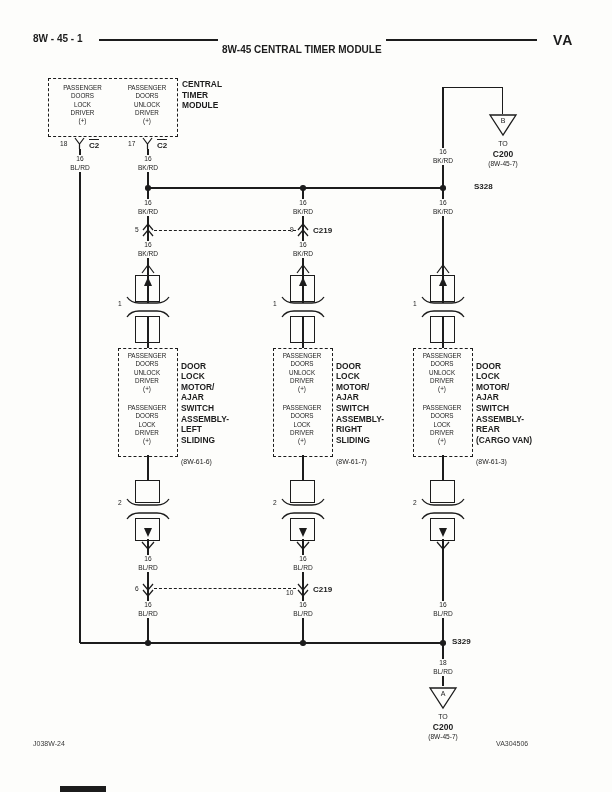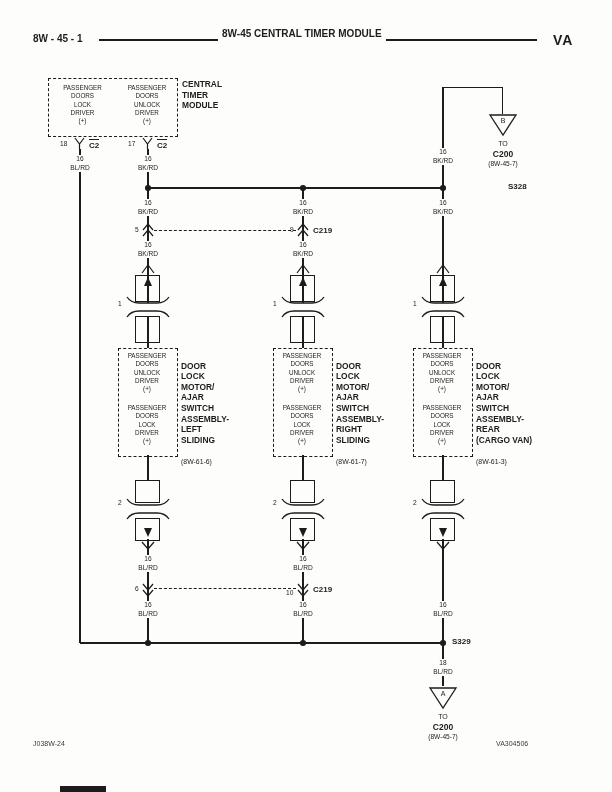--- a/index.html
+++ b/index.html
@@ -27,21 +27,21 @@
   .tri-letter{position:absolute;font-size:7px;text-align:center;z-index:7;}
   .footer-text{position:absolute;font-size:7px;color:#3a3a3a;}
 </style>
 </head>
 <body>
 
 <div id="page">
 
   <div class="hdr" style="left:33px;top:33px;">8W - 45 - 1</div>
   <div class="wire" style="left:99px;top:39px;width:119px;height:1.6px;"></div>
-  <div class="hdr" style="left:222px;top:28px;">8W-45 CENTRAL TIMER MODULE</div>
+  <div class="hdr" style="left:222px;top:44px;">8W-45 CENTRAL TIMER MODULE</div>
   <div class="wire" style="left:386px;top:39px;width:151px;height:1.6px;"></div>
   <div class="hdr" style="left:553px;top:32px;font-size:14px;letter-spacing:1px;">VA</div>
 
   <div class="dashed-box" style="left:48px;top:78px;width:128px;height:57px;"></div>
   <div class="blocktext pre" style="left:51px;top:84px;width:63px;">PASSENGER
 DOORS
 LOCK
 DRIVER
 (+)</div>
   <div class="blocktext pre" style="left:117px;top:84px;width:60px;">PASSENGER
@@ -73,21 +73,21 @@
   <div class="wire" style="left:147.4px;top:149px;width:1.2px;height:154px;"></div>
   <div class="wire-label" style="left:126px;top:155px;">
     <span>16</span><br>
     <span>BK/RD</span>
   </div>
 
   <div class="wire" style="left:148px;top:187px;width:296px;height:2px;"></div>
   <div class="dot" style="left:145.2px;top:185.2px;"></div>
   <div class="dot" style="left:300.2px;top:185.2px;"></div>
   <div class="dot" style="left:440.2px;top:185.2px;"></div>
-  <div class="conn-name" style="left:476px;top:182px;padding-left:32px;">S328</div>
+  <div class="conn-name" style="left:442px;top:182px;padding-left:32px;">S328</div>
 
   <div class="wire" style="left:442.4px;top:87px;width:1.2px;height:100px;"></div>
   <div class="wire" style="left:442.4px;top:87px;width:61px;height:1.2px;"></div>
   <div class="wire" style="left:502.2px;top:87px;width:1.2px;height:27px;"></div>
   <div class="wire-label" style="left:421px;top:148px;">
     <span>16</span><br>
     <span>BK/RD</span>
   </div>
   <svg style="left:487px;top:113px;" width="32" height="24" viewBox="0 0 32 24">
     <path d="M3,2 L29,2 L16,22 Z" stroke="#1c1c1c" stroke-width="1.3" fill="none"></path>

